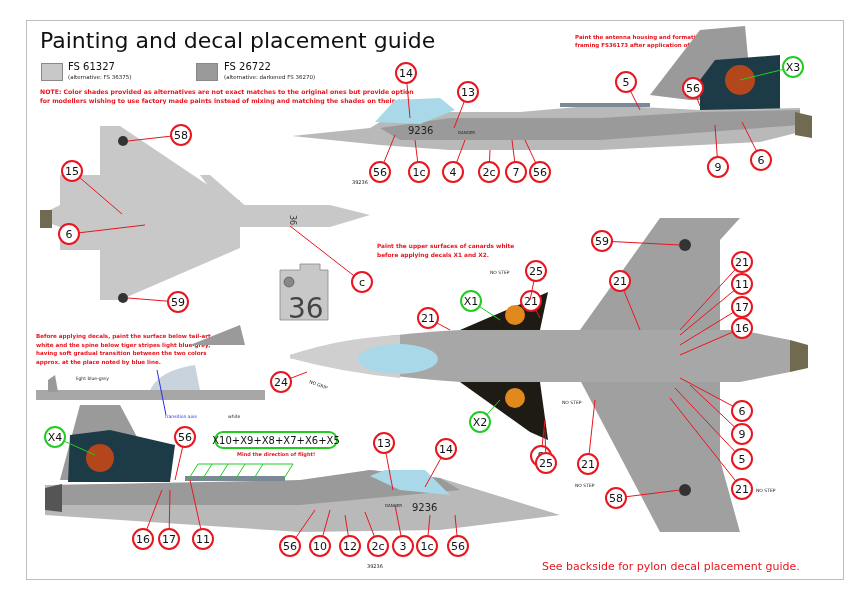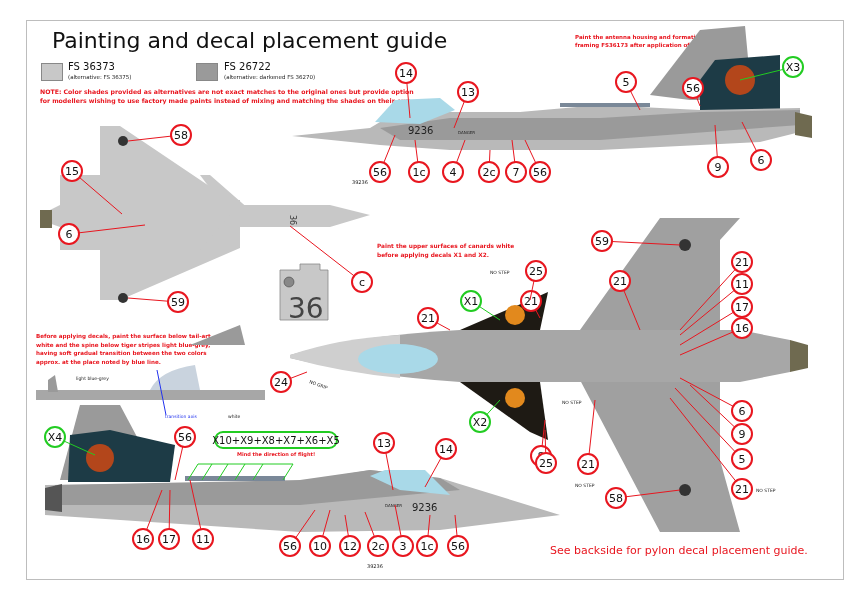--- a/index.html
+++ b/index.html
@@ -1,34 +1,34 @@
 <!DOCTYPE html>
 <html><head>
 <meta charset="utf-8">
 <style>
   html,body{margin:0;padding:0;background:#fff;}
   body{width:849px;height:600px;position:relative;overflow:hidden;font-family:"DejaVu Sans",sans-serif;}
   .sheet{position:absolute;left:26px;top:20px;width:816px;height:558px;border:1px solid #bdbdbd;background:#fff;}
-  .title{position:absolute;left:40px;top:28px;font-size:22px;color:#111;font-family:"DejaVu Sans",sans-serif;letter-spacing:0px;margin-left:12px;}
+  .title{position:absolute;left:40px;top:28px;font-size:22px;color:#111;font-family:"DejaVu Sans",sans-serif;letter-spacing:0px;}
   .swatch{position:absolute;width:20px;height:16px;border:1px solid #888;}
   .swname{position:absolute;font-size:10px;color:#111;}
   .swalt{position:absolute;font-size:5.5px;color:#222;}
   .red-note{position:absolute;color:#e8161f;font-size:6.2px;line-height:9px;font-weight:bold;}
   .svgcanvas{position:absolute;left:0;top:0;}
-  .footer{position:absolute;left:542px;top:544px;color:#e8161f;font-size:11px;margin-left:8px;}
+  .footer{position:absolute;left:542px;top:560px;color:#e8161f;font-size:11px;}
 </style>
 </head>
 <body>
 
 <div class="sheet"></div>
 
 <div class="title">Painting and decal placement guide</div>
 
 <div class="swatch" style="left:41px;top:63px;background:#c8c8c8;"></div>
-<div class="swname" style="left:68px;top:61px;">FS 36373</div>
+<div class="swname" style="left:68px;top:61px;">FS 61327</div>
 <div class="swalt" style="left:68px;top:74px;">(alternative: FS 36375)</div>
 
 <div class="swatch" style="left:196px;top:63px;background:#9a9a9a;"></div>
 <div class="swname" style="left:224px;top:61px;">FS 26722</div>
 <div class="swalt" style="left:224px;top:74px;">(alternative: darkened FS 36270)</div>
 
 <div class="red-note" style="left:40px;top:87px;">
   <div>NOTE: Color shades provided as alternatives are not exact matches to the original ones but provide option</div>
   <div>for modellers wishing to use factory made paints instead of mixing and matching the shades on their own.</div>
 </div>

